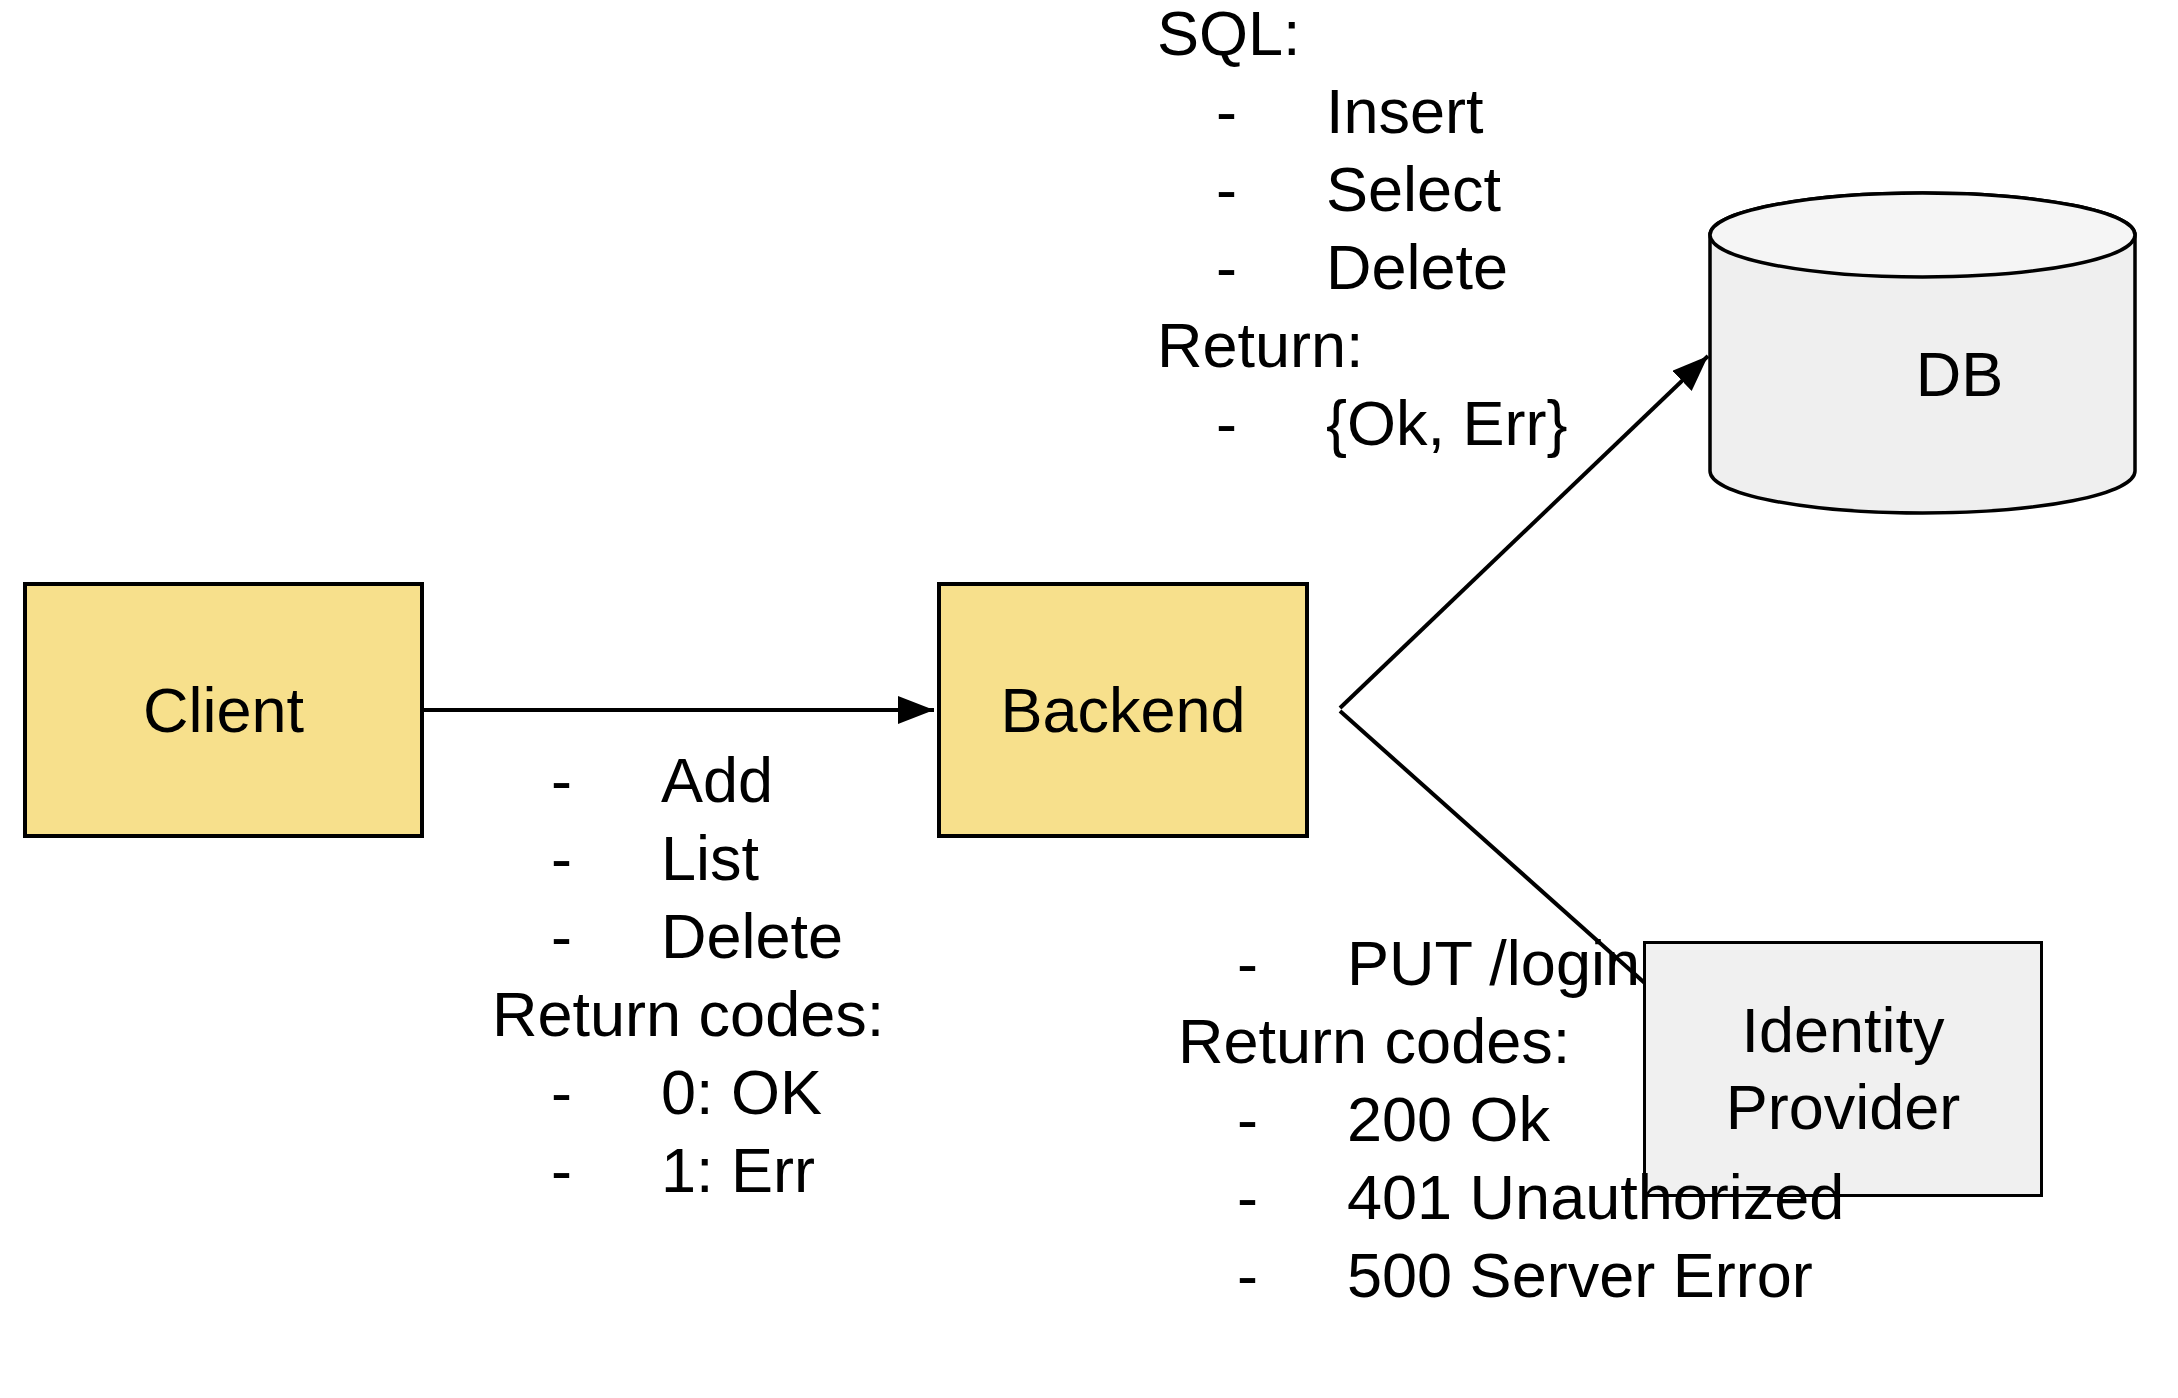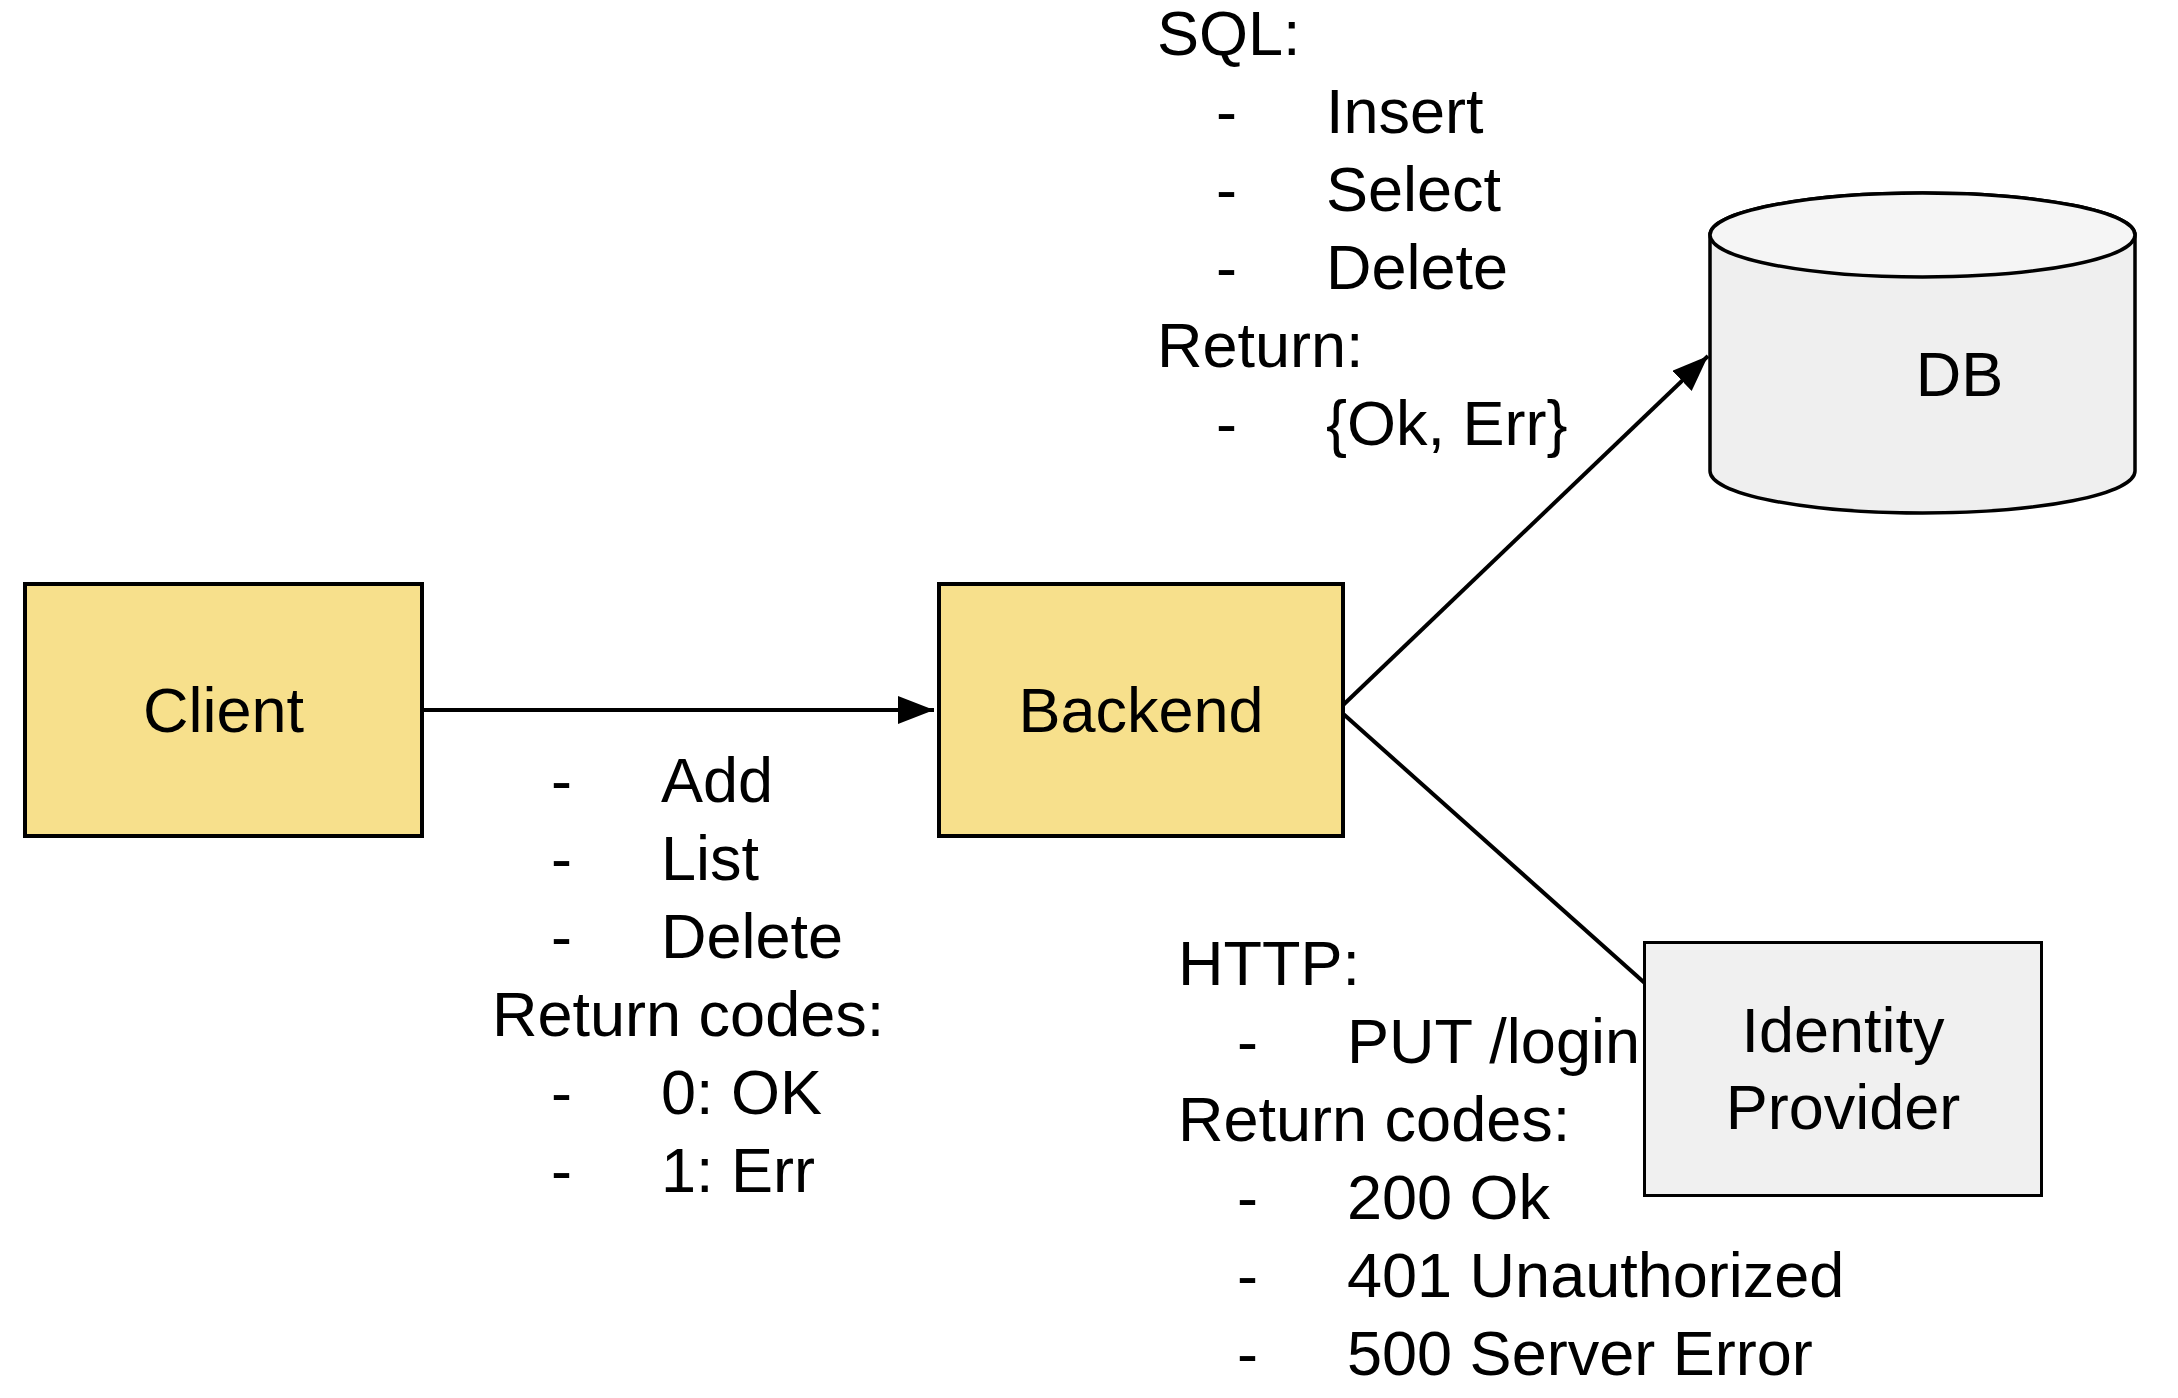--- a/index.html
+++ b/index.html
@@ -22,21 +22,21 @@
     display: flex;
     align-items: center;
     justify-content: center;
     box-sizing: border-box;
     border: 4px solid #000000;
     font-size: 63px;
     text-align: center;
     line-height: 77px;
   }
   .node.client  { left: 23px;   top: 582px; width: 401px; height: 256px; background: #F7E08C; }
-  .node.backend { left: 937px;  top: 582px; width: 408px; height: 256px; background: #F7E08C; }
+  .node.backend { left: 937px;  top: 582px; width: 372px; height: 256px; background: #F7E08C; }
   .node.idp     { left: 1643px; top: 941px; width: 400px; height: 256px; background: #F0F0F0; border-width: 3px; }
   .idp-label-inner { display: inline-block; width: 300px; }
   .db-label {
     position: absolute;
     left: 1710px; top: 235px; width: 425px; height: 278px;
     display: flex; align-items: center; justify-content: center;
     font-size: 63px;
     padding-left: 37px;
   }
   .tblock {
@@ -134,23 +134,20 @@
       <span class="dash">-</span>
       <span>0: OK</span>
     </div>
     <div class="tline bullet">
       <span class="dash">-</span>
       <span>1: Err</span>
     </div>
   </div>
 
   <div class="tblock http">
-    <div class="tline">
-      <span>HTTP:</span>
-    </div>
     <div class="tline bullet">
       <span class="dash">-</span>
       <span>PUT /login</span>
     </div>
     <div class="tline">
       <span>Return codes:</span>
     </div>
     <div class="tline bullet">
       <span class="dash">-</span>
       <span>200 Ok</span>

